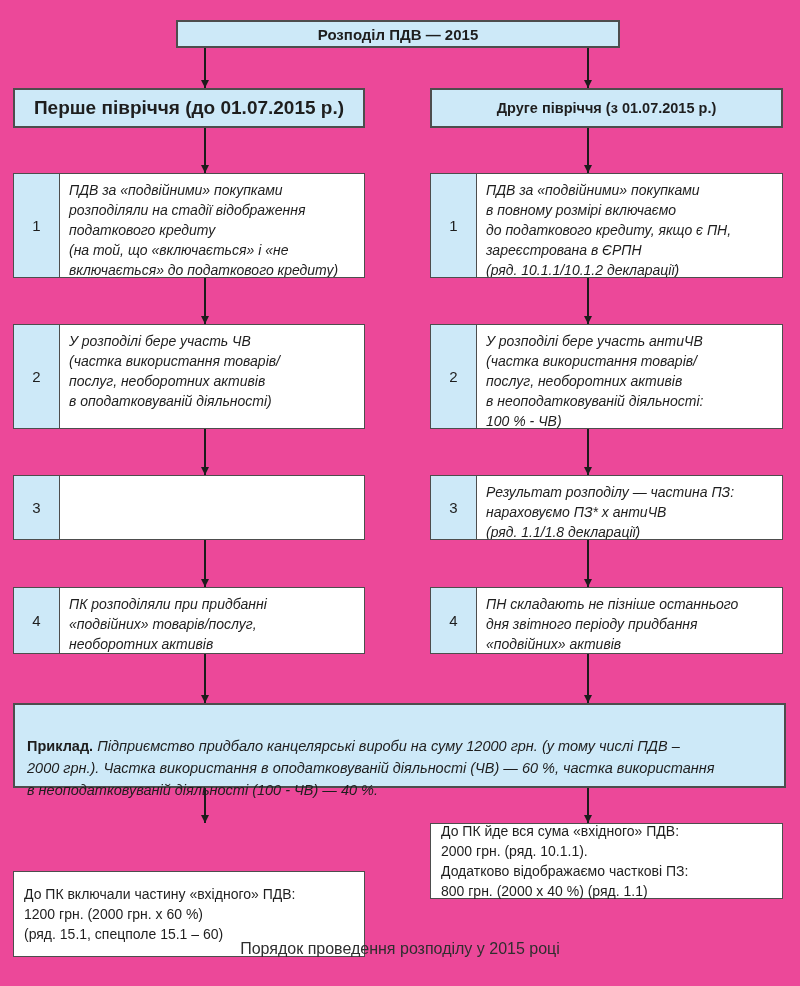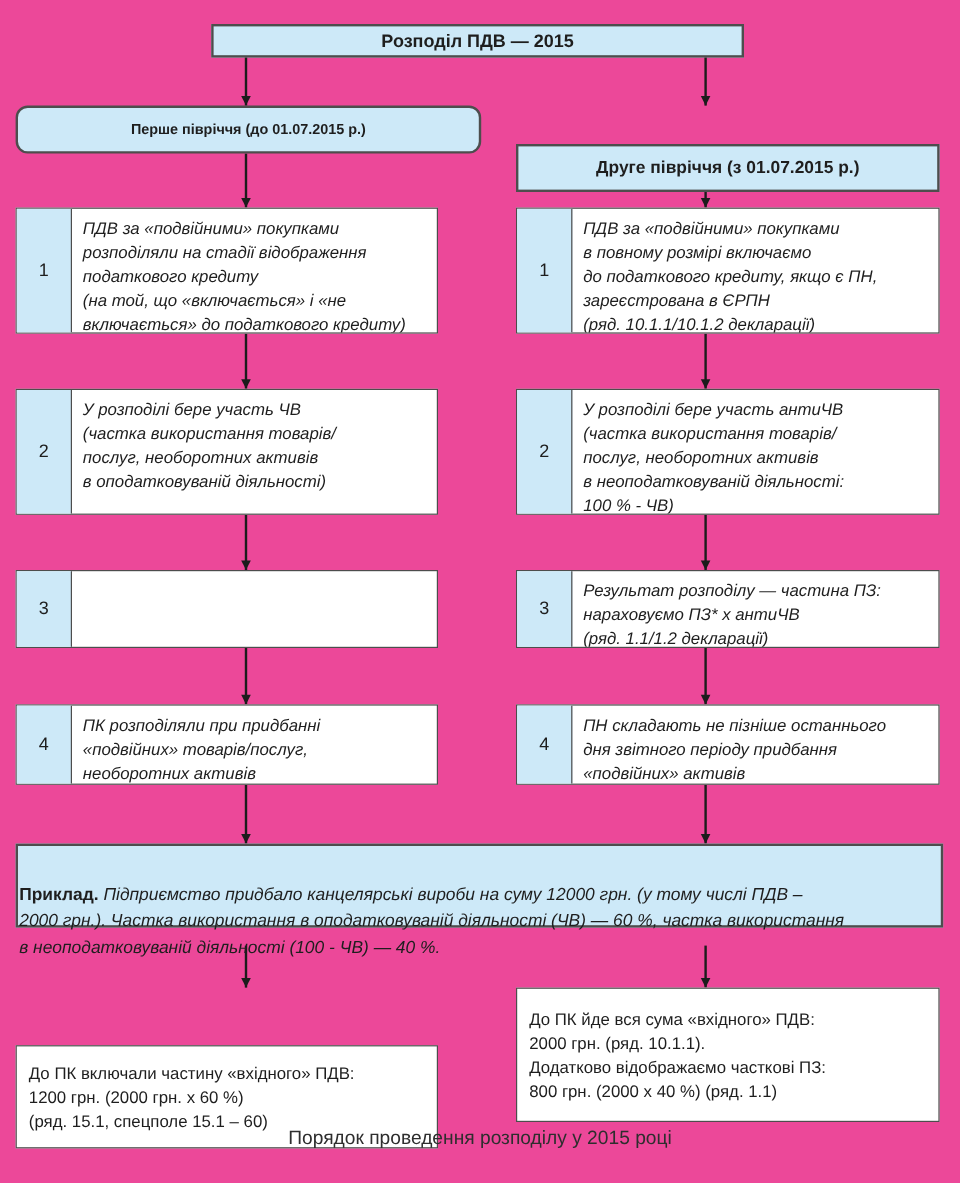--- a/index.html
+++ b/index.html
@@ -13,22 +13,22 @@
   }
   .box{
     position:absolute;
     box-sizing:border-box;
     border:1.5px solid #4d4d4d;
     background:#ffffff;
   }
   .blue{background:#cde9f8;border-width:2px;}
   .center{display:flex;align-items:center;justify-content:center;text-align:center;}
   .title-box{left:176px;top:20px;width:444px;height:28px;font-weight:bold;font-size:15px;}
-  .hdr-left{left:13px;top:88px;width:388px;height:40px;font-weight:bold;font-size:12px;border-radius:10px;}
-  .hdr-right{left:430px;top:88px;width:353px;height:40px;font-weight:bold;font-size:14.5px;margin-top:32px;}
+  .hdr-left{left:13px;top:88px;width:352px;height:40px;font-weight:bold;font-size:19px;}
+  .hdr-right{left:430px;top:88px;width:353px;height:40px;font-weight:bold;font-size:14.5px;}
   .step{display:flex;align-items:stretch;}
   .step .num{
     flex:none;width:45px;
     background:#cde9f8;
     border-right:1.5px solid #4d4d4d;
     display:flex;align-items:center;justify-content:center;
     font-size:15px;
   }
   .step .txt{
     flex:1;
@@ -42,35 +42,35 @@
   .l1{left:13px;top:173px;width:352px;height:105px;}
   .l2{left:13px;top:324px;width:352px;height:105px;}
   .l3{left:13px;top:475px;width:352px;height:65px;}
   .l4{left:13px;top:587px;width:352px;height:67px;}
   
   .r1{left:430px;top:173px;width:353px;height:105px;}
   .r2{left:430px;top:324px;width:353px;height:105px;}
   .r3{left:430px;top:475px;width:353px;height:65px;}
   .r4{left:430px;top:587px;width:353px;height:67px;}
   .example{
-    left:13px;top:703px;width:773px;height:70px;
-    padding:8px 1px;
+    left:13px;top:703px;width:773px;height:85px;
+    padding:8px 12px;
     font-size:14.5px;line-height:22px;
     white-space:pre-line;
   }
   .ex-label{font-weight:bold;font-style:normal;}
   .ex-text{font-style:italic;}
   .result{
     display:flex;align-items:center;
     padding:4px 6px 4px 10px;
     font-size:14px;line-height:20px;
     white-space:pre-line;
   }
   .res-left{left:13px;top:823px;width:352px;height:86px;margin-top:48px;}
-  .res-right{left:430px;top:823px;width:353px;height:112px;}
+  .res-right{left:430px;top:823px;width:353px;height:76px;}
   .caption{
     position:absolute;left:0;top:936px;width:800px;
     text-align:center;
     font-size:16px;line-height:26px;
     color:#2e2e2e;
   }
   .arrow{position:absolute;width:1.5px;background:#1c1c1c;}
   .arrow::after{
     content:"";
     position:absolute;bottom:0;left:50%;
@@ -158,21 +158,21 @@
     <div class="txt">У розподілі бере участь антиЧВ
 (частка використання товарів/
 послуг, необоротних активів
 в неоподатковуваній діяльності:
 100 % - ЧВ)</div>
   </div>
   <div class="box step r3">
     <div class="num">3</div>
     <div class="txt">Результат розподілу — частина ПЗ:
 нараховуємо ПЗ* х антиЧВ
-(ряд. 1.1/1.2 декларації)</div>
+(ряд. 1.1/1.8 декларації)</div>
   </div>
   <div class="box step r4">
     <div class="num">4</div>
     <div class="txt">ПН складають не пізніше останнього
 дня звітного періоду придбання
 «подвійних» активів</div>
   </div>
 
   <div class="box blue example">
     <span class="ex-label">Приклад.</span><span class="ex-text"> Підприємство придбало канцелярські вироби на суму 12000 грн. (у тому числі ПДВ –

